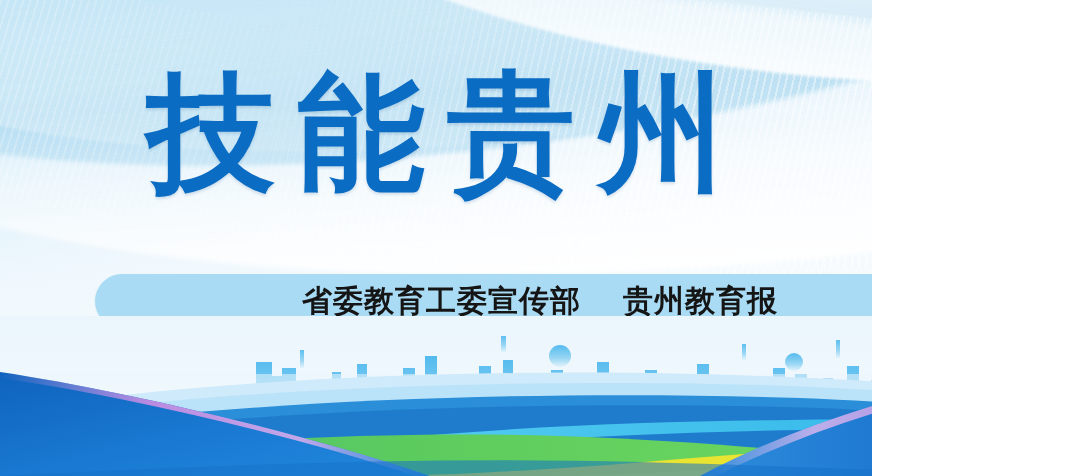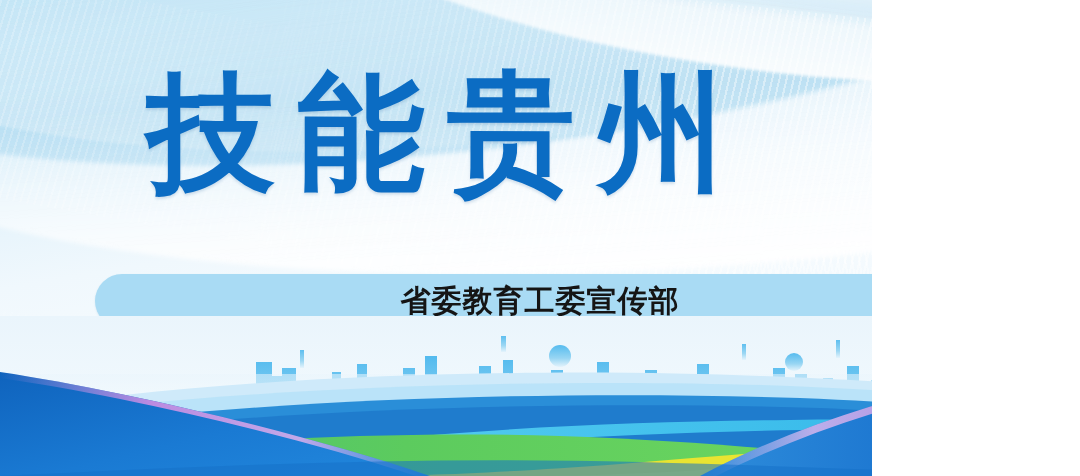--- a/index.html
+++ b/index.html
@@ -130,20 +130,21 @@
   <div class="ribbon2"></div>
   <div class="lines lines-tr"></div>
   <div class="lines lines-tl"></div>
   <div class="lines lines-br"></div>
   <div class="lines lines-bl"></div>
 
   <div id="title">技能贵州</div>
 
   <div id="subtitle-bar">
     <span class="sub-item">省委教育工委宣传部</span>
+    <span class="sub-item">贵州教育报</span>
   </div>
 
   <div class="dot dot-a"></div>
   <div class="dot dot-b"></div>
   <div class="dot dot-c"></div>
   <div class="dot dot-d"></div>
   <div class="dot dot-e"></div>
   <div class="dot dot-f"></div>
 
   <div id="scene">

